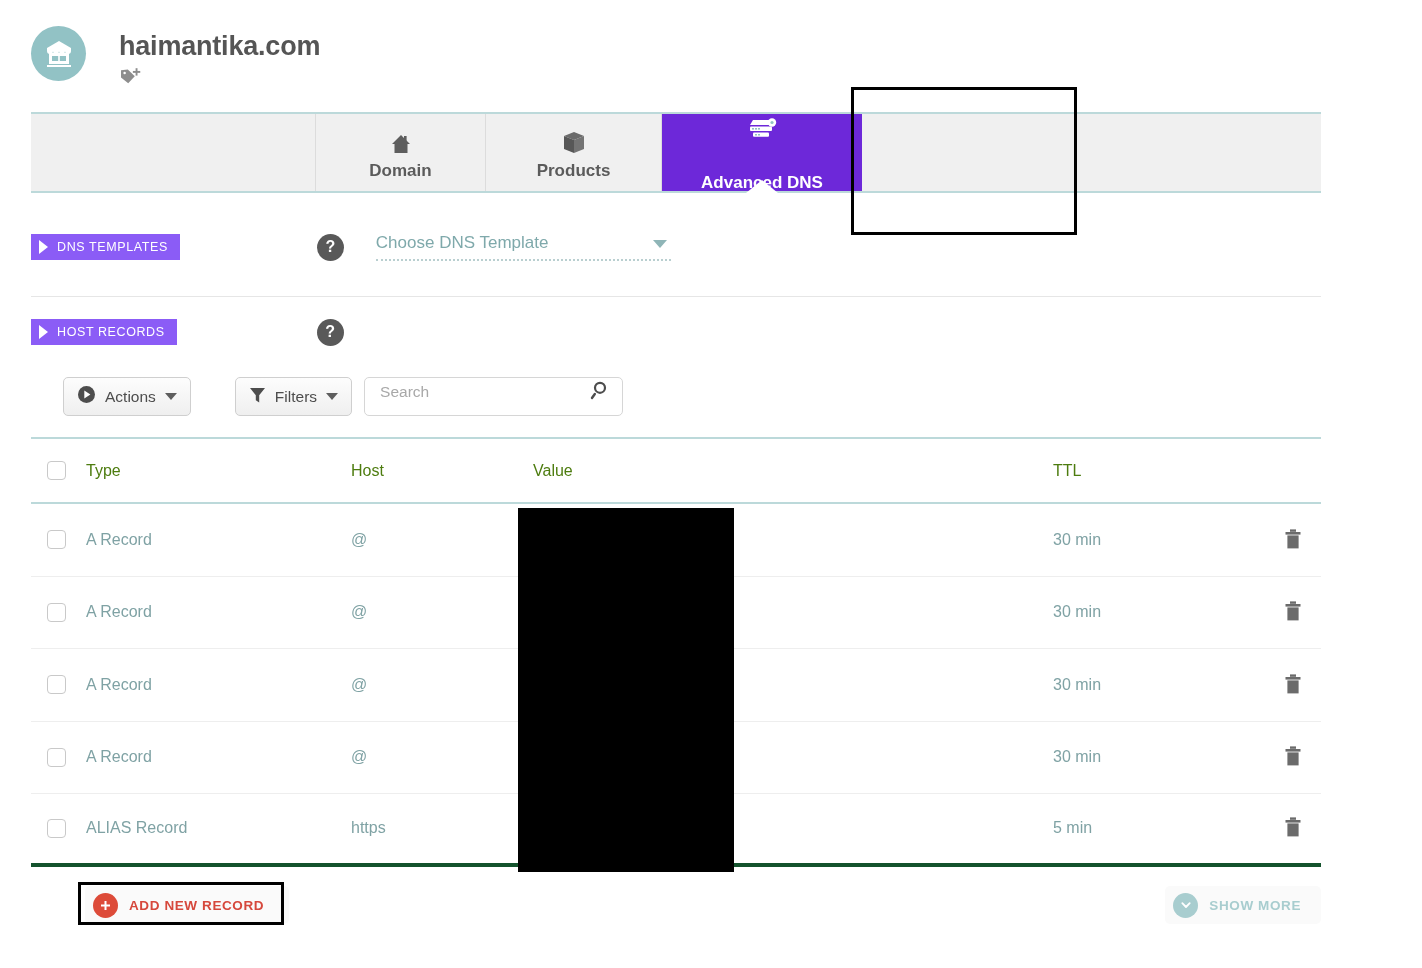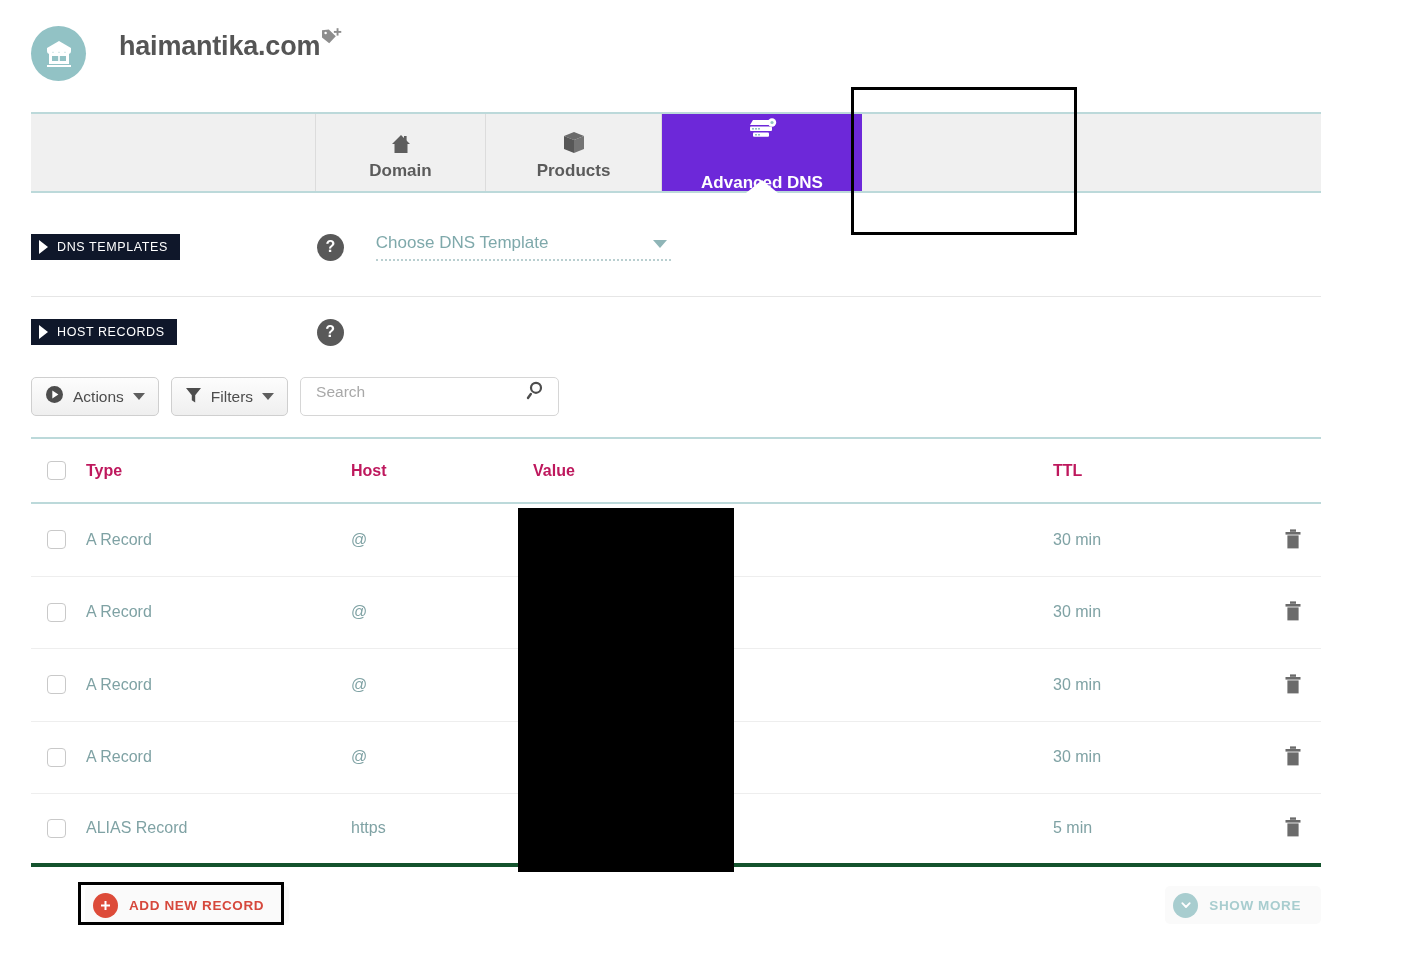--- a/index.html
+++ b/index.html
@@ -31,21 +31,21 @@
     background: #92c2c5;
     display: flex;
     align-items: center;
     justify-content: center;
     flex: none;
   }
   .store-badge svg { display: block; }
   .domain-name-wrap {
     margin-left: 33px;
     display: flex;
-    flex-direction: row;
+    flex-direction: column;
   }
   .domain-name {
     font-size: 27px;
     font-weight: bold;
     color: #555555;
     letter-spacing: -0.2px;
     line-height: 40px;
     white-space: nowrap;
   }
   .tag-add-icon {
@@ -141,21 +141,21 @@
     width: 1290px;
     display: flex;
     align-items: center;
   }
   .sec-templates { top: 232px; height: 30px; }
   .sec-hostrec   { top: 317px; height: 30px; }
 
   .ribbon {
     position: relative;
     height: 26px;
-    background: #0f172a;
+    background: #8b5cf6;
     color: #ffffff;
     font-size: 12.5px;
     letter-spacing: 0.6px;
     display: flex;
     align-items: center;
     padding: 0 12px 0 26px;
     box-sizing: border-box;
     flex: none;
   }
   .ribbon::before {
@@ -232,20 +232,21 @@
     border: 1px solid #cfcfcf;
     border-radius: 5px;
     display: flex;
     align-items: center;
     padding: 15px 13px;
     font-size: 15.5px;
     color: #4d4d4d;
     box-sizing: border-box;
     cursor: pointer;
     margin-right: 12px;
+    margin-left: 32px;
   }
   .tb-button .tb-label { margin: 0 9px; }
   .caret-dn {
     width: 0; height: 0;
     border-left: 6px solid transparent;
     border-right: 6px solid transparent;
     border-top: 7px solid #5e5e5e;
   }
   .search-box {
     height: 39px;
@@ -280,22 +281,22 @@
   .trow {
     display: flex;
     align-items: center;
     box-sizing: border-box;
   }
   .thead {
     height: 67px;
     border-top: 2px solid #bcd9da;
     border-bottom: 2px solid #bcd9da;
     font-size: 16px;
-    font-weight: bold;
-    color: #be185d;
+    font-weight: normal;
+    color: #4d7c0f;
   }
   .tbody-row {
     height: 72.5px;
     border-bottom: 1px solid #eeeeee;
     font-size: 16px;
     color: #7fa2a4;
   }
   .tbody-row.last { border-bottom: 4px solid #14532d; justify-content: flex-end; }
   .c-check { width: 55px; flex: none; display: flex; align-items: center; padding-left: 16px; box-sizing: border-box; }
   .c-type  { width: 265px; flex: none; }

